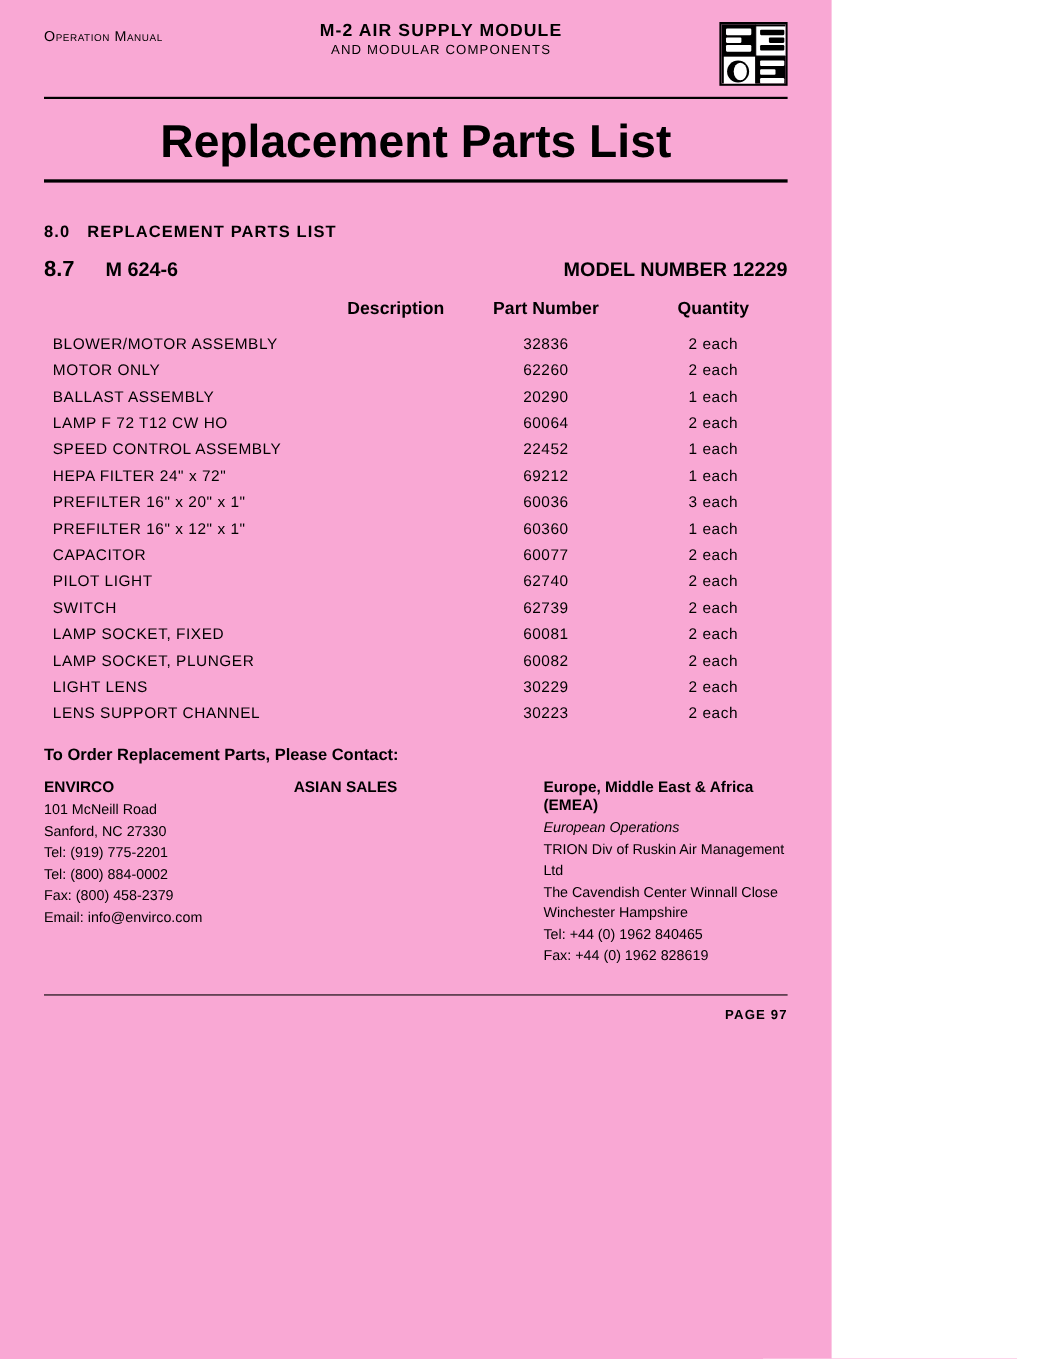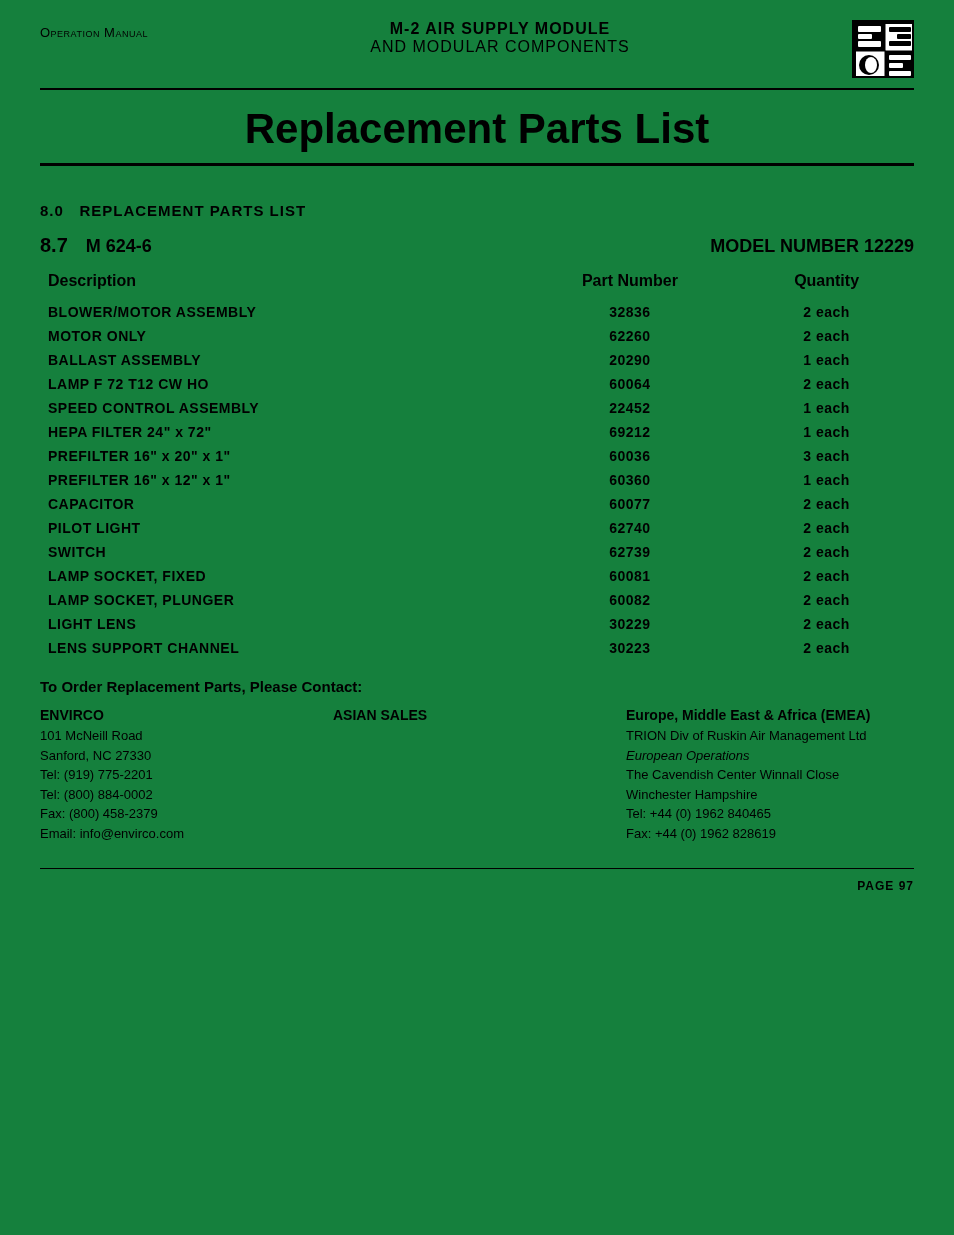--- a/index.html
+++ b/index.html
@@ -5,23 +5,23 @@
     * { margin: 0; padding: 0; box-sizing: border-box; }
     body {
       background: #fff;
       font-family: Arial, sans-serif;
       width: 954px;
       min-height: 1235px;
       color: #000;
       font-size: 14px;
     }
     .page {
-      width: 954px;
+      width: 756px;
       min-height: 1235px;
-      background: #15803d;
+      background: #f9a8d4;
       padding: 0;
       position: relative;
     }
     
     .header {
       padding: 20px 40px 10px 40px;
       display: flex;
       align-items: flex-start;
       justify-content: space-between;
     }
@@ -33,21 +33,21 @@
     }
     .header-center {
       text-align: center;
     }
     .header-center .title-main {
       font-size: 16px;
       font-weight: bold;
       letter-spacing: 1px;
     }
     .header-center .title-sub {
-      font-size: 16px;
+      font-size: 12px;
       letter-spacing: 1px;
     }
 
     .header-rule {
       border: none;
       border-top: 2px solid #000;
       margin: 0 40px;
     }
 
     
@@ -79,21 +79,21 @@
     }
     .section-87-header {
       display: flex;
       justify-content: space-between;
       align-items: baseline;
       margin-bottom: 5px;
     }
     .section-87-left {
       display: flex;
       align-items: baseline;
-      gap: 18px;
+      gap: 28px;
     }
     .section-num {
       font-size: 20px;
       font-weight: bold;
     }
     .model-id {
       font-size: 18px;
       font-weight: bold;
     }
     .model-number {
@@ -108,29 +108,29 @@
       border-collapse: collapse;
     }
     .parts-table .col-desc { width: 55%; }
     .parts-table .col-part { width: 25%; text-align: center; }
     .parts-table .col-qty { width: 20%; text-align: center; }
 
     .parts-table thead tr th {
       font-size: 16px;
       font-weight: bold;
       padding: 5px 8px 10px 8px;
-      text-align: left;
+      text-align: right;
     }
     .parts-table thead tr th.col-part,
     .parts-table thead tr th.col-qty {
       text-align: center;
     }
     .parts-table tbody tr td {
       font-size: 14px;
-      font-weight: bold;
+      font-weight: normal;
       padding: 4px 8px;
       letter-spacing: 0.5px;
     }
     .parts-table tbody tr td.col-part,
     .parts-table tbody tr td.col-qty {
       text-align: center;
     }
 
     
     .contact-section {
@@ -353,22 +353,22 @@
           </div>
       </div>
 
       <div class="contact-block">
         <div class="company-name">ASIAN SALES</div>
       </div>
 
       <div class="contact-block">
         <div class="company-name">Europe, Middle East &amp; Africa (EMEA)</div>
         <div id="emea-lines">
+            <div class="contact-line italic">European Operations</div>
             <div class="contact-line">TRION Div of Ruskin Air Management Ltd</div>
-            <div class="contact-line italic">European Operations</div>
             <div class="contact-line">The Cavendish Center Winnall Close</div>
             <div class="contact-line">Winchester Hampshire</div>
             <div class="contact-line">Tel: +44 (0) 1962 840465</div>
             <div class="contact-line">Fax: +44 (0) 1962 828619</div>
           </div>
       </div>
 
     </div>
   </div>
 

